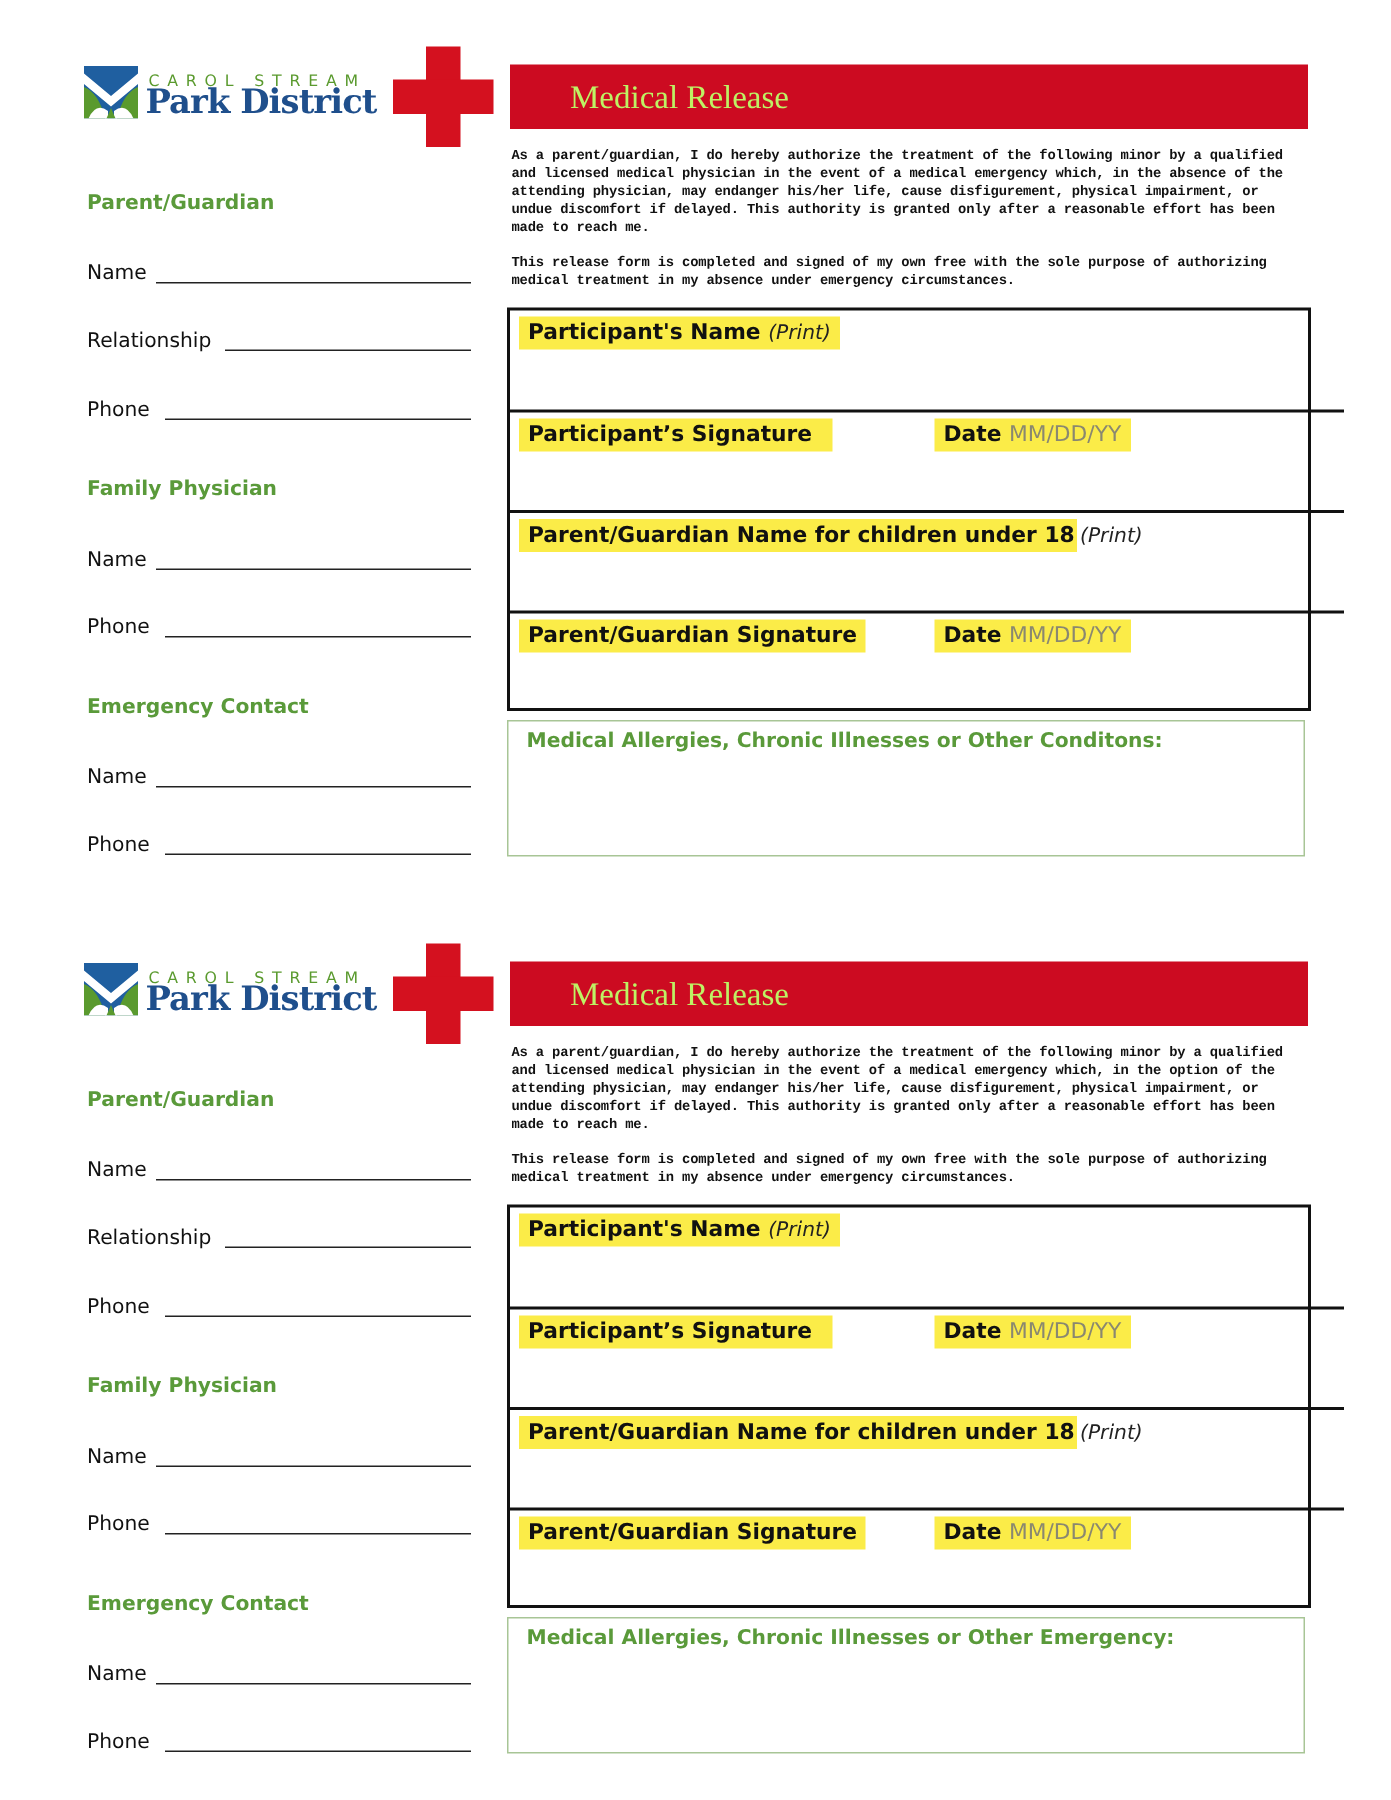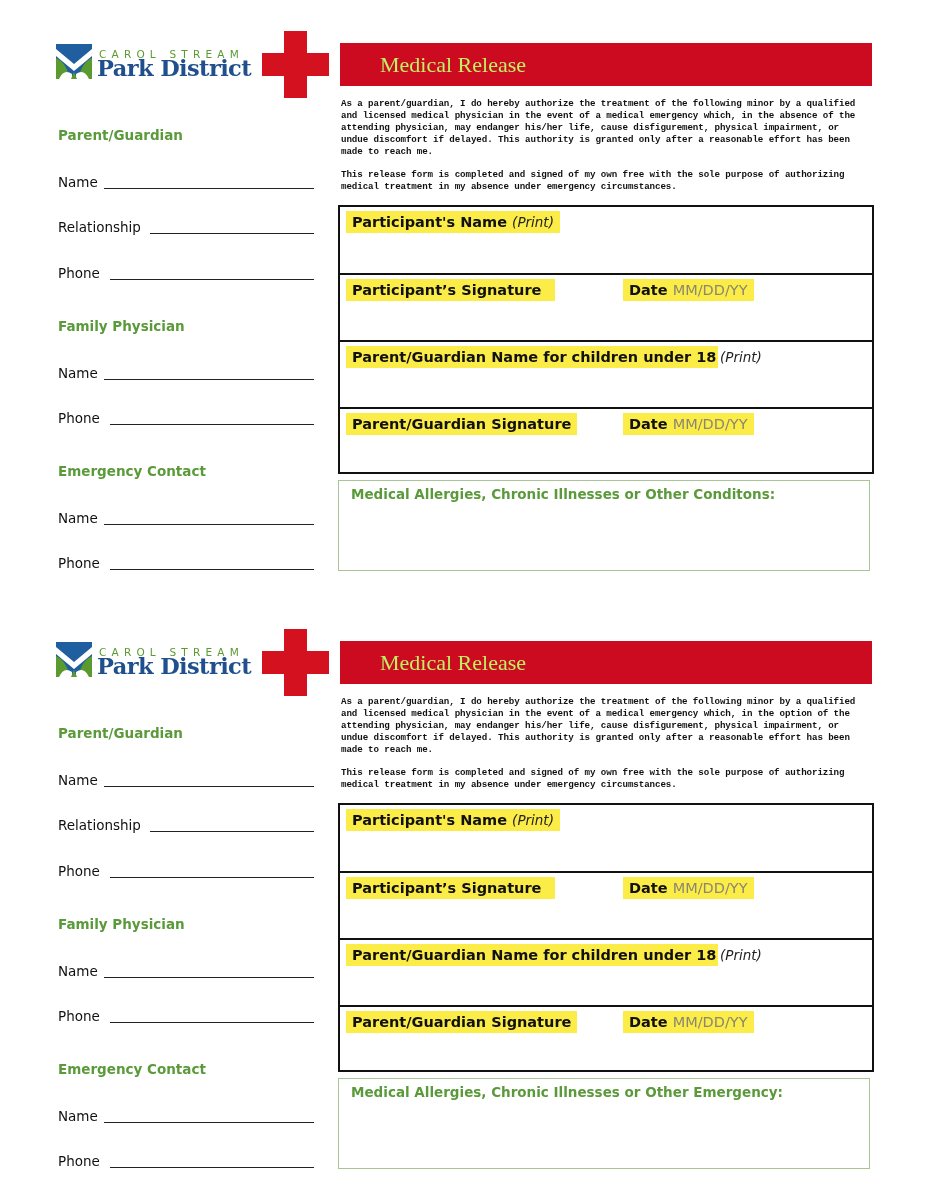--- a/index.html
+++ b/index.html
@@ -23,21 +23,21 @@
   .intro { position: absolute; left: 341px; top: 98px; width: 530px; font-family: "Liberation Sans", sans-serif; font-weight: bold; font-size: 9.2px; line-height: 12px; color: #111; letter-spacing: -0.1px; }
   .intro p { margin: 0 0 11px 0; font-family: Liberation Mono, monospace; }
 
   .left { position: absolute; left: 58px; top: 0; width: 260px; }
   .sec-title { position: absolute; left: 0; font-family: "DejaVu Sans", sans-serif; font-weight: bold; font-size: 13.5px; color: #5a9a3a; white-space: nowrap; }
   .field { position: absolute; left: 0; width: 256px; height: 20px; }
   .field-label { position: absolute; left: 0; bottom: 2px; font-family: "DejaVu Sans", sans-serif; font-size: 13.5px; color: #111; white-space: nowrap; background: #fff; }
   .field-line { position: absolute; right: 0; bottom: 3px; height: 0; border-bottom: 1.2px solid #222; }
 
   .sig-table { position: absolute; left: 338px; top: 205px; width: 532px; height: 265px; border: 2px solid #111; box-sizing: content-box; }
-  .sig-row { position: absolute; left: 0; width: 532px; height: 66px; border-top: 2px solid #111; }
+  .sig-row { position: absolute; left: 0; width: 532px; height: 66px; border-top: 2px solid #111; padding-left: 24px; }
   .sig-row.first { border-top: none; }
   .hl { position: absolute; top: 4px; height: 22px; background: #fbec48; font-family: "DejaVu Sans", sans-serif; font-weight: bold; font-size: 14.5px; line-height: 22px; color: #111; padding: 0 6px; white-space: nowrap; }
   .hl .ph { font-weight: normal; color: #8a8870; }
   .italic { position: absolute; top: 4px; font-family: "DejaVu Sans", sans-serif; font-style: italic; font-size: 13.5px; line-height: 22px; color: #222; white-space: nowrap; }
   .hl .it { font-weight: normal; font-style: italic; color: #222; font-size: 13.5px; }
 
   .allergy { position: absolute; left: 338px; top: 480px; width: 532px; height: 91px; border: 1.3px solid #a8c596; box-sizing: border-box; }
   .allergy-title { position: absolute; left: 12px; top: 5px; font-family: "DejaVu Sans", sans-serif; font-weight: bold; font-size: 13.5px; color: #5a9a3a; white-space: nowrap; }
 </style>
 </head>

